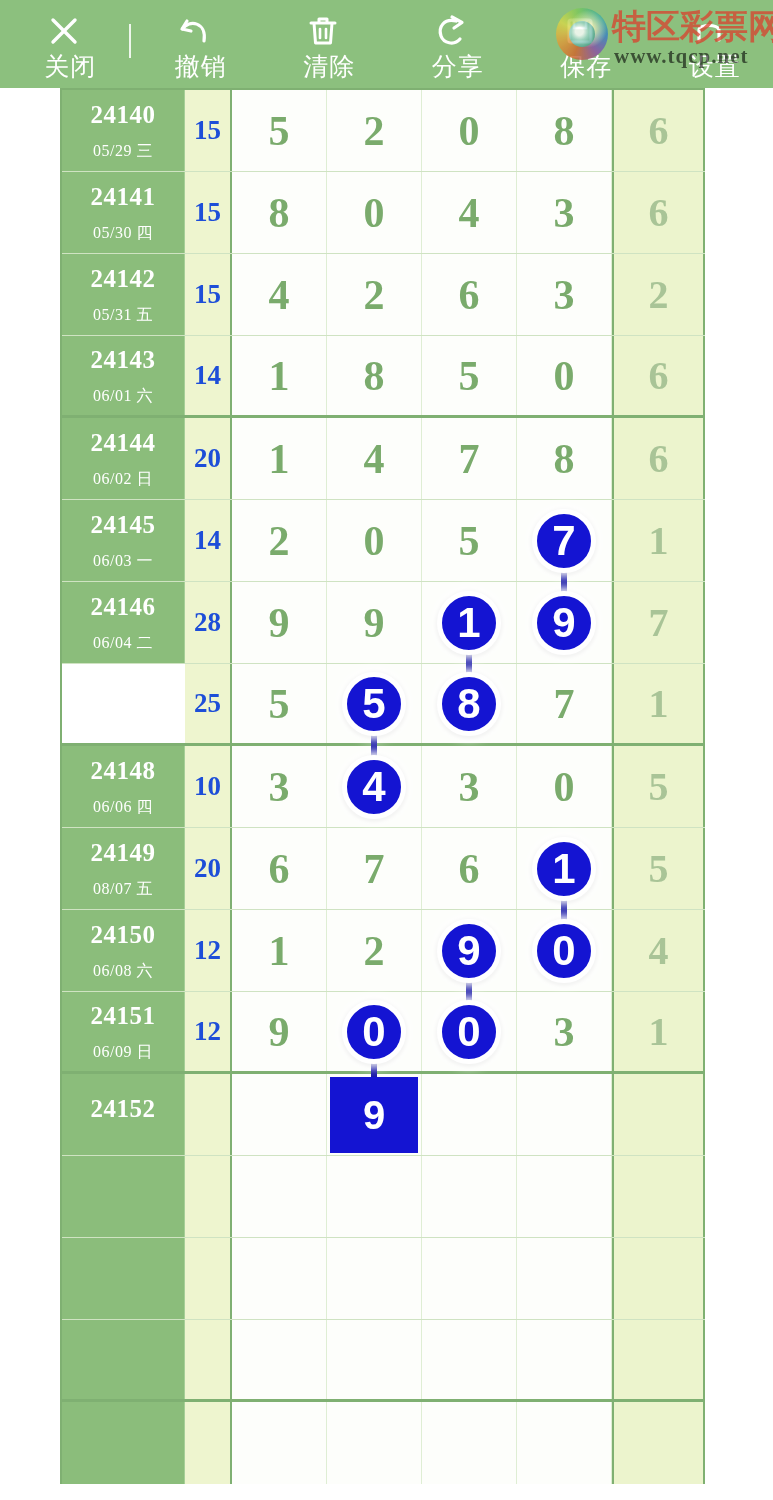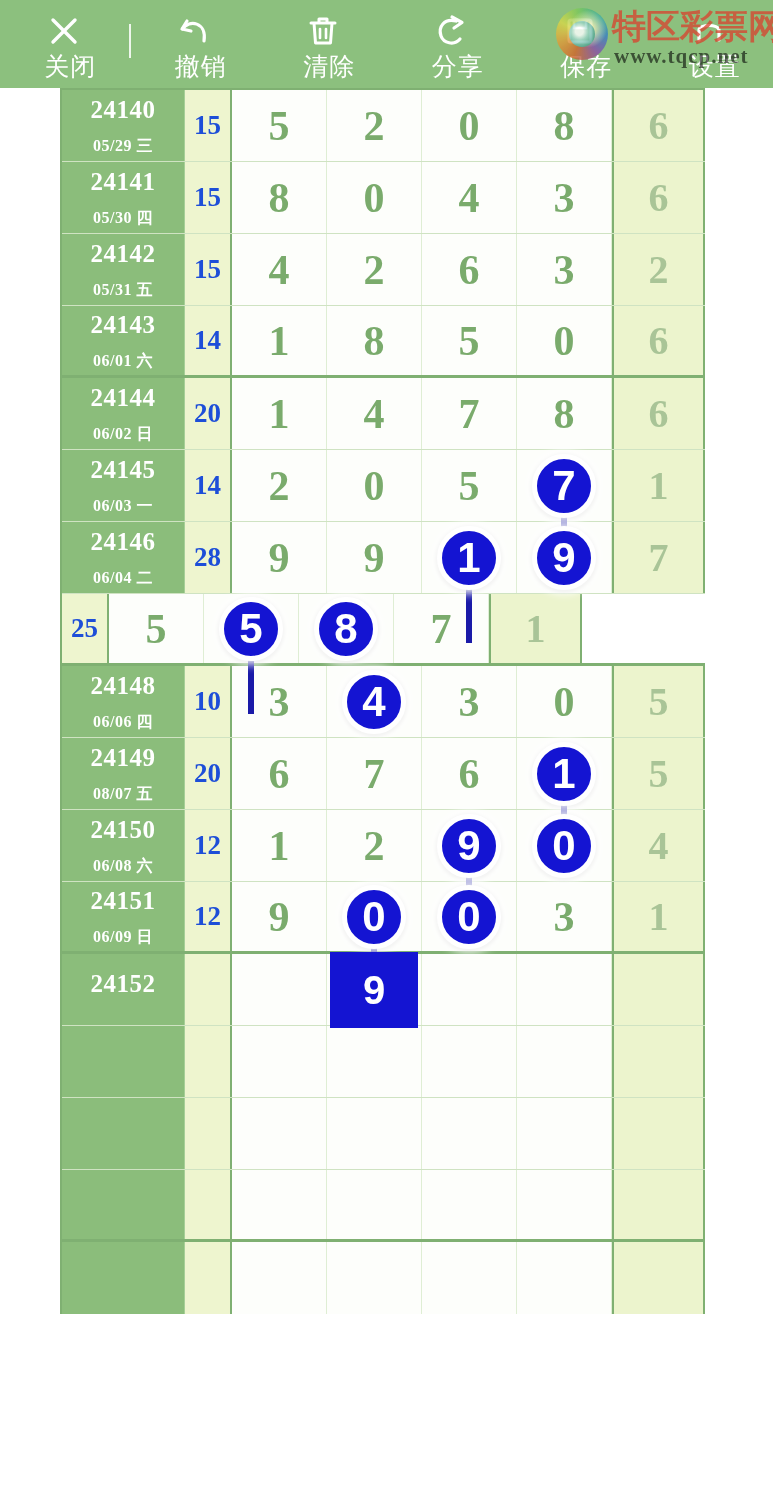--- a/index.html
+++ b/index.html
@@ -90,23 +90,24 @@
   
   #grid{
     position:absolute;left:60px;top:88px;
     width:645px;
     border-left:2px solid #7fb072;
     border-top:2px solid #7fb072;
     box-sizing:border-box;
   }
   .row{
     display:flex;
-    height:72px;
+    height:82px;
     position:relative;
     box-sizing:border-box;
+    justify-content:flex-end;
   }
   .row.sep{border-bottom:3px solid #7fb072;}
   .row:not(.sep){border-bottom:1px solid #cfe3c2;}
 
   
   .c-issue{
     width:123px;flex:0 0 123px;
     background:#8bbd7b;
     color:#ffffff;
     display:flex;flex-direction:column;
@@ -115,21 +116,21 @@
     border-right:1px solid #a6cf97;
   }
   .c-issue .iss{
     font-family:"Liberation Serif", serif;
     font-size:25px;font-weight:bold;
     line-height:28px;
     letter-spacing:0.5px;
   }
   .c-issue .dat{
     font-family:"Liberation Serif", serif;
-    font-size:16px;font-weight:bold;
+    font-size:16px;font-weight:normal;
     line-height:20px;margin-top:12px;
     letter-spacing:0.5px;
   }
   .c-sum{
     width:47px;flex:0 0 47px;
     background:#eef5cf;
     color:#1d4ed8;
     display:flex;align-items:center;justify-content:center;
     font-family:"Liberation Serif", serif;
     font-size:27px;font-weight:bold;

